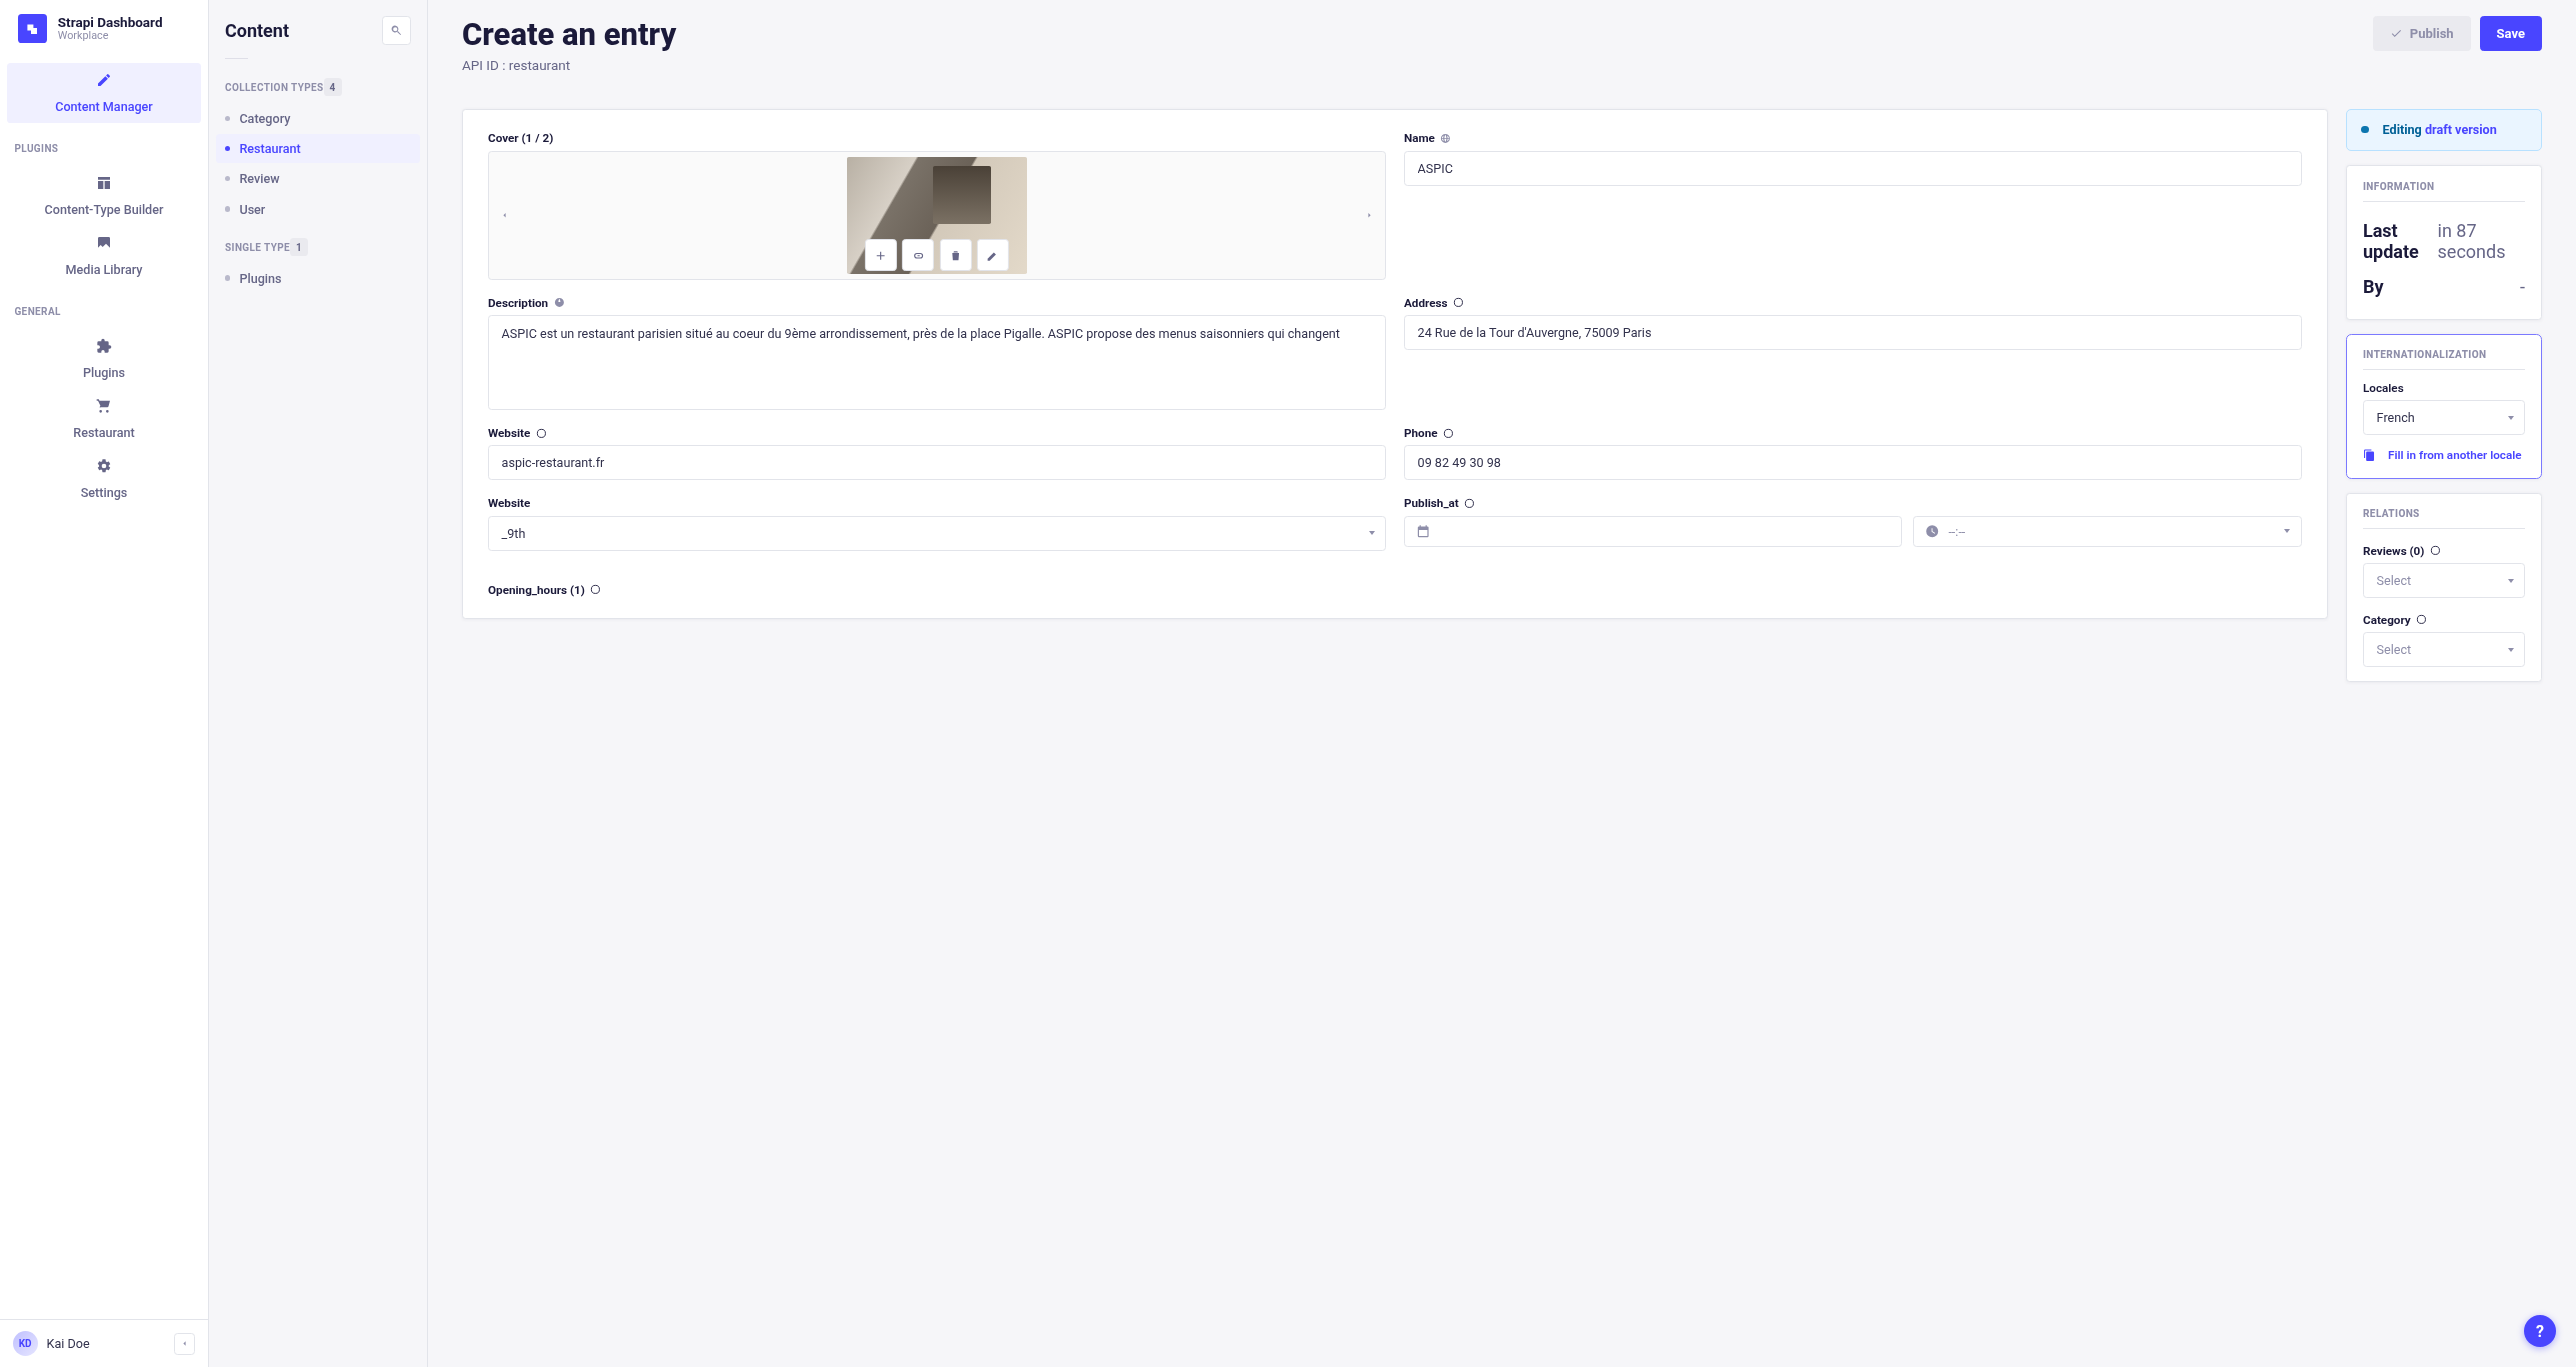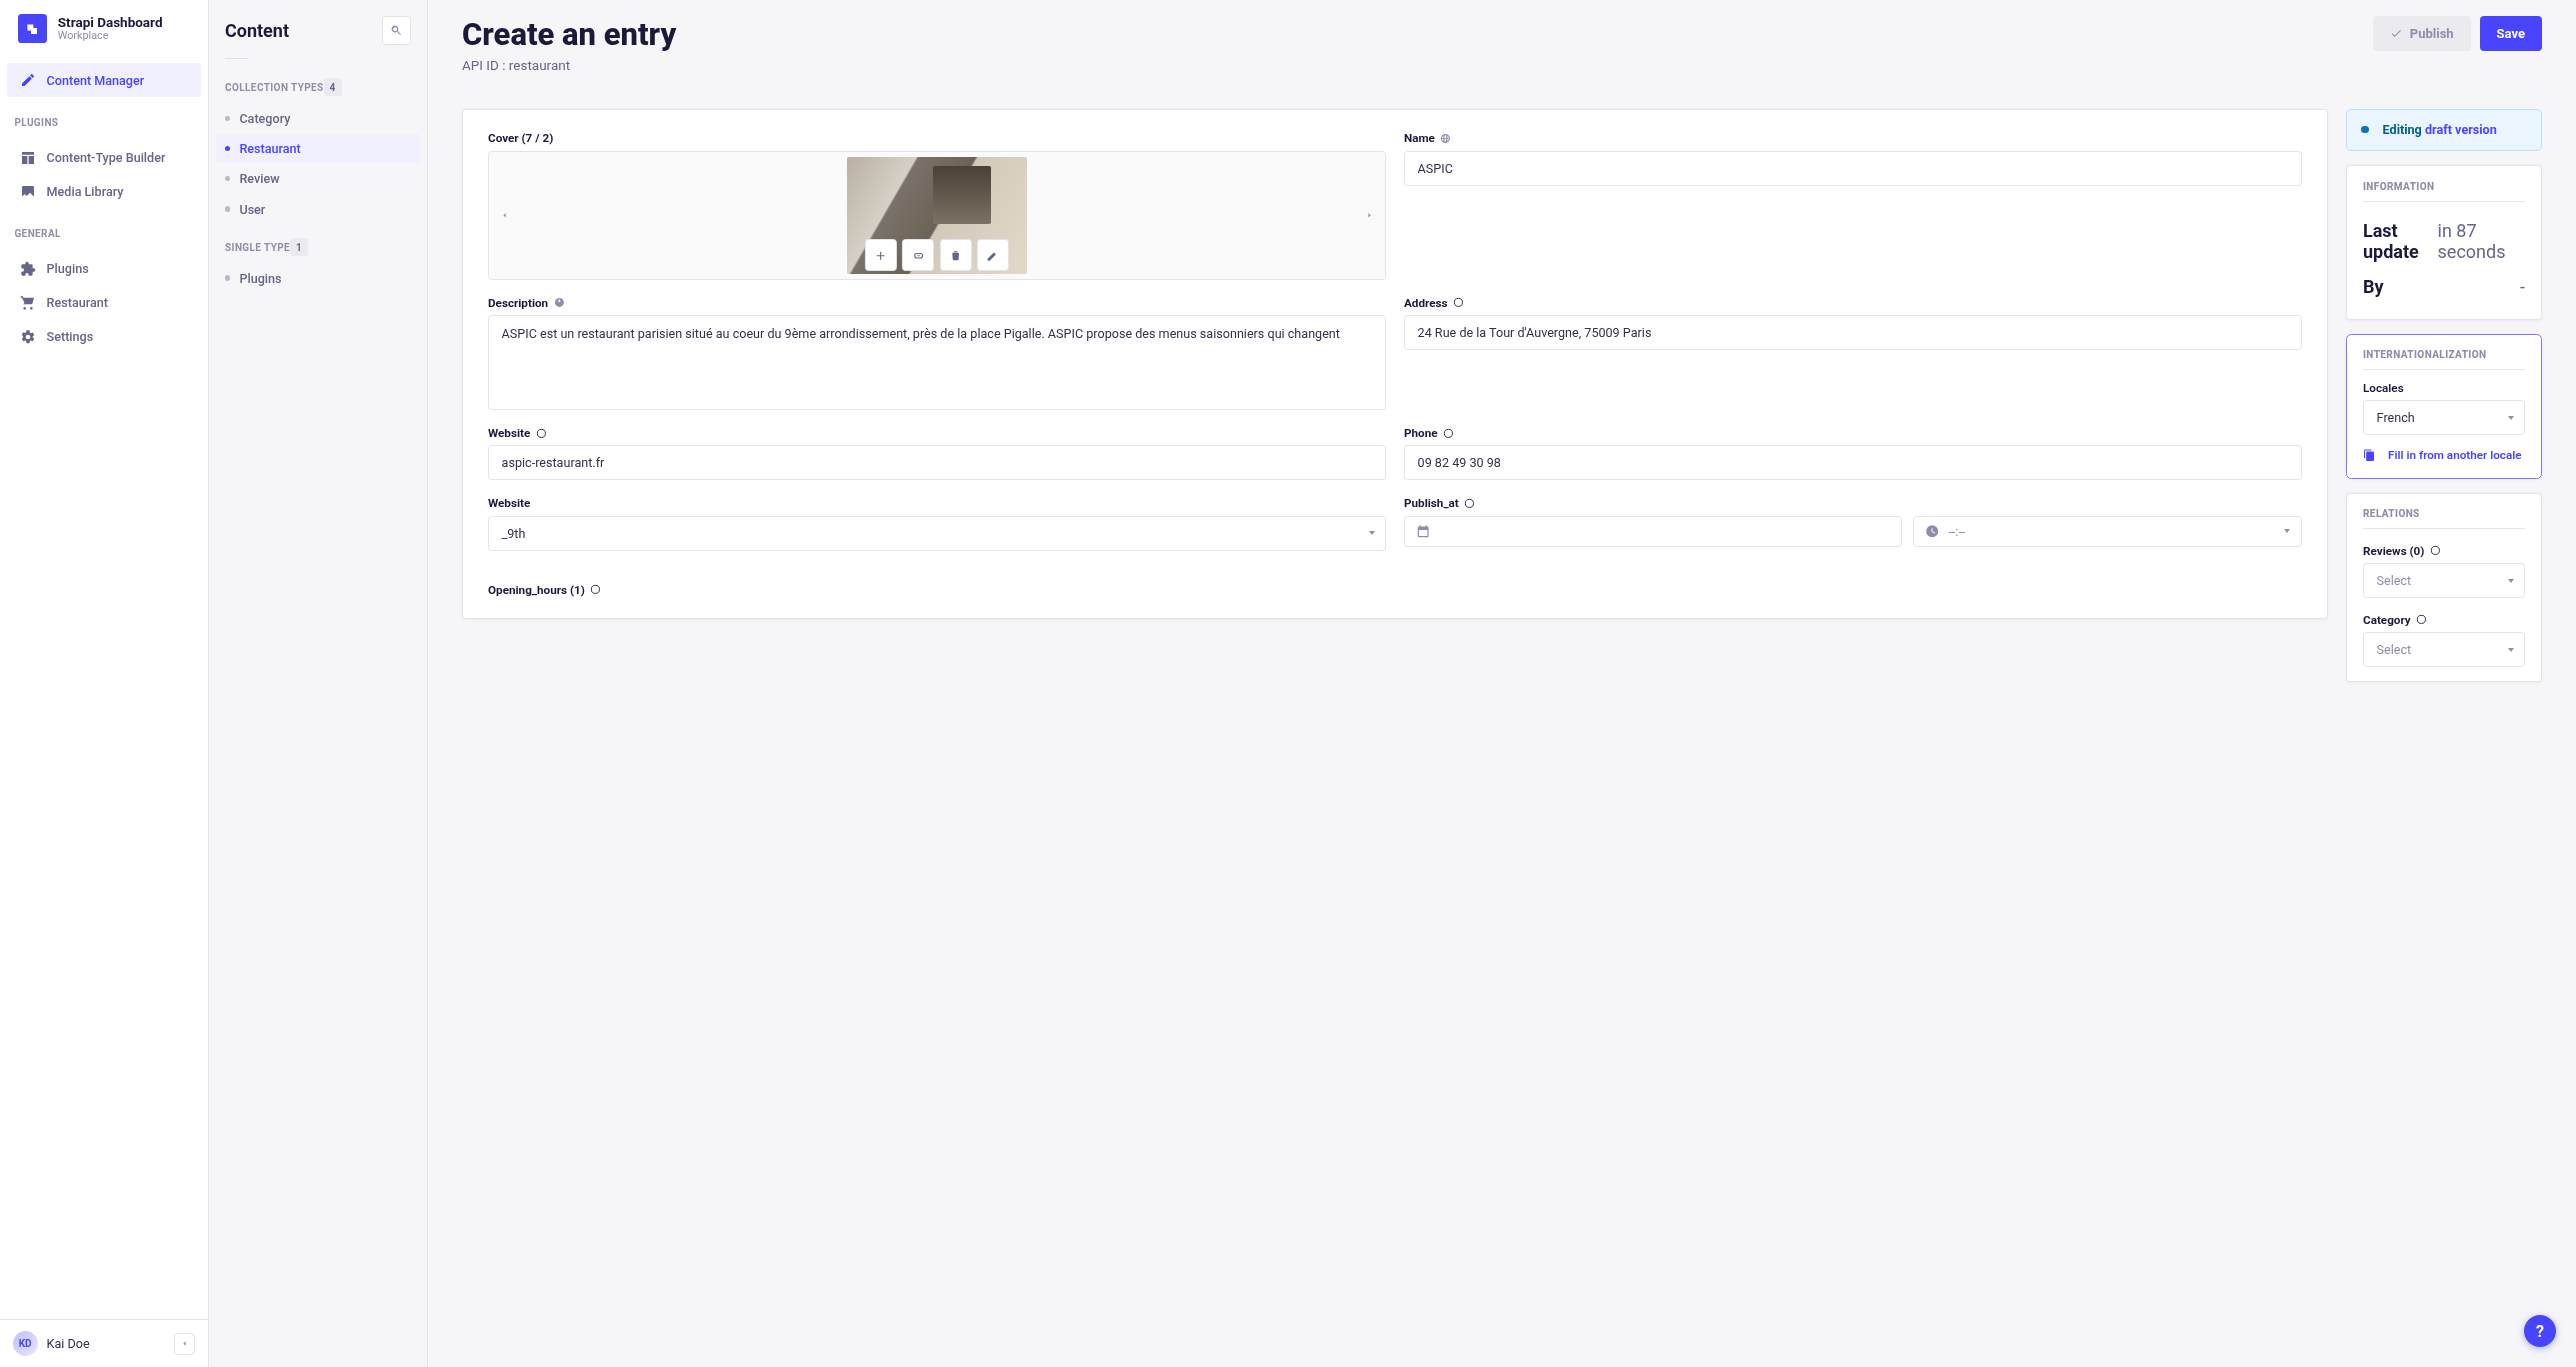--- a/index.html
+++ b/index.html
@@ -20,21 +20,21 @@
   
   .nav{width:209px;background:var(--bg);border-right:0.9px solid var(--border);display:flex;flex-direction:column;flex-shrink:0;}
   .nav-brand{display:flex;align-items:center;gap:10.8px;padding:14.4px 14.4px 12.6px 18px;}
   .brand-logo{width:29px;height:29px;background:var(--primary);border-radius:3.6px;display:flex;align-items:center;justify-content:center;color:#fff;font-weight:700;}
   .brand-logo svg{width:14.4px;height:14.4px;fill:#fff;}
   .brand-text{display:flex;flex-direction:column;line-height:1.15;}
   .brand-title{font-weight:700;color:var(--heading);font-size:13.5px;}
   .brand-sub{font-size:10.8px;color:var(--text-muted);}
   .nav-section{padding:7.2px 7.2px;}
   .nav-heading{font-size:10px;font-weight:700;letter-spacing:0.4px;color:var(--text-muted);padding:12.6px 14.4px 5.4px;text-transform:uppercase;}
-  .nav-item{display:flex;align-items:center;gap:10.8px;padding:9px 12.6px;border-radius:3.6px;color:var(--text-soft);cursor:pointer;font-weight:500;}
+  .nav-item{display:flex;align-items:center;gap:10.8px;padding:9px 12.6px;border-radius:3.6px;color:var(--text-soft);cursor:pointer;font-weight:500;flex-direction:column;}
   .nav-item.active{background:var(--primary-light);color:var(--primary);}
   .nav-item .icon{width:16px;height:16px;color:inherit;display:inline-flex;}
   .nav-item .icon svg{width:16px;height:16px;fill:currentColor;}
   .nav-footer{margin-top:auto;border-top:0.9px solid var(--border);padding:10.8px 12.6px;display:flex;align-items:center;gap:9px;}
   .avatar{width:25px;height:25px;border-radius:50%;background:linear-gradient(135deg,#c0c0ff,#e6e6ff);color:var(--primary);font-size:10px;font-weight:700;display:flex;align-items:center;justify-content:center;}
   .collapse-btn{margin-left:auto;width:21.6px;height:21.6px;border:0.9px solid var(--border);border-radius:3.6px;display:flex;align-items:center;justify-content:center;color:var(--text-muted);cursor:pointer;}
   .collapse-btn svg{width:9px;height:9px;fill:currentColor;}
 
   
   .subnav{width:219px;background:var(--bg-soft);border-right:0.9px solid var(--border);flex-shrink:0;padding:16px 16px;overflow-y:auto;}
@@ -265,21 +265,21 @@
       </div>
     </div>
 
     <div class="content-row">
 
       <div class="card form-card">
         <div class="form-grid">
 
           <div class="field">
             <div class="field-label">
-                <span>Cover (7 / 2)</span>
+                <span>Cover (1 / 2)</span>
               </div>
             <div class="media-frame">
               <div class="media-nav left">
                   <svg viewBox="0 0 24 24">
                     <path d="M15 6l-6 6 6 6V6z"></path>
                   </svg>
                 </div>
               <div class="media-img"></div>
               <div class="media-nav right">
                   <svg viewBox="0 0 24 24">

